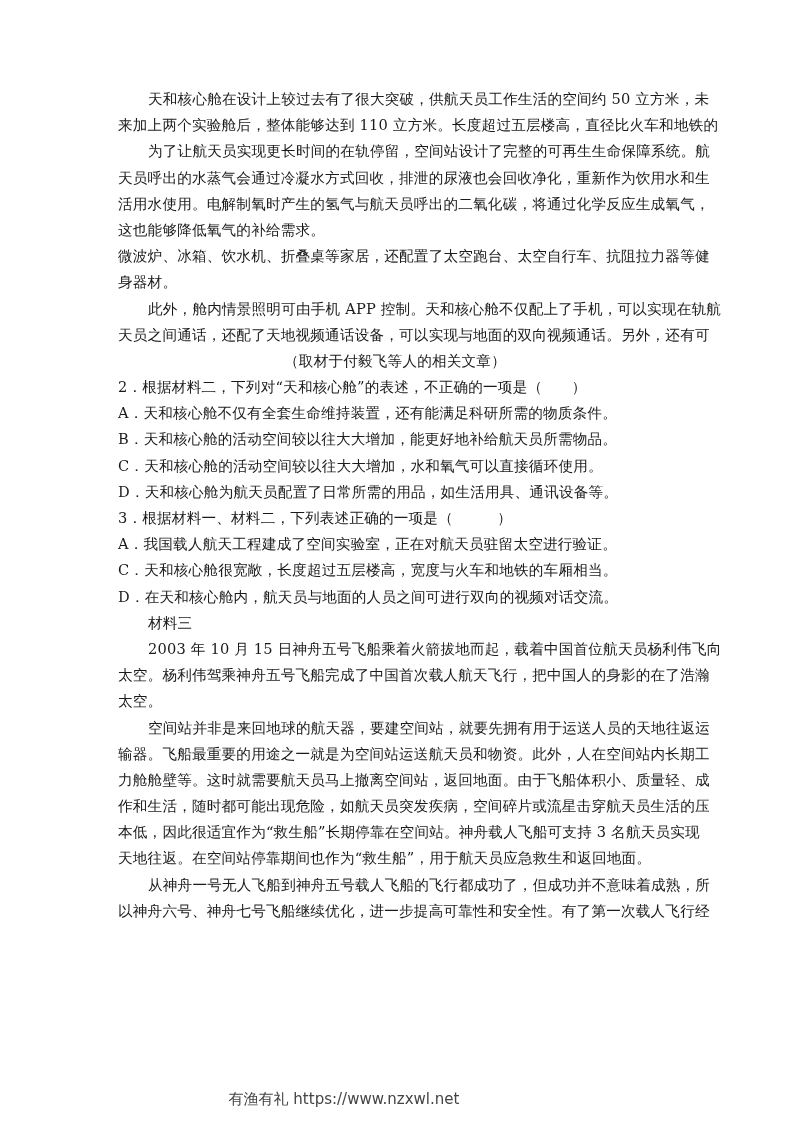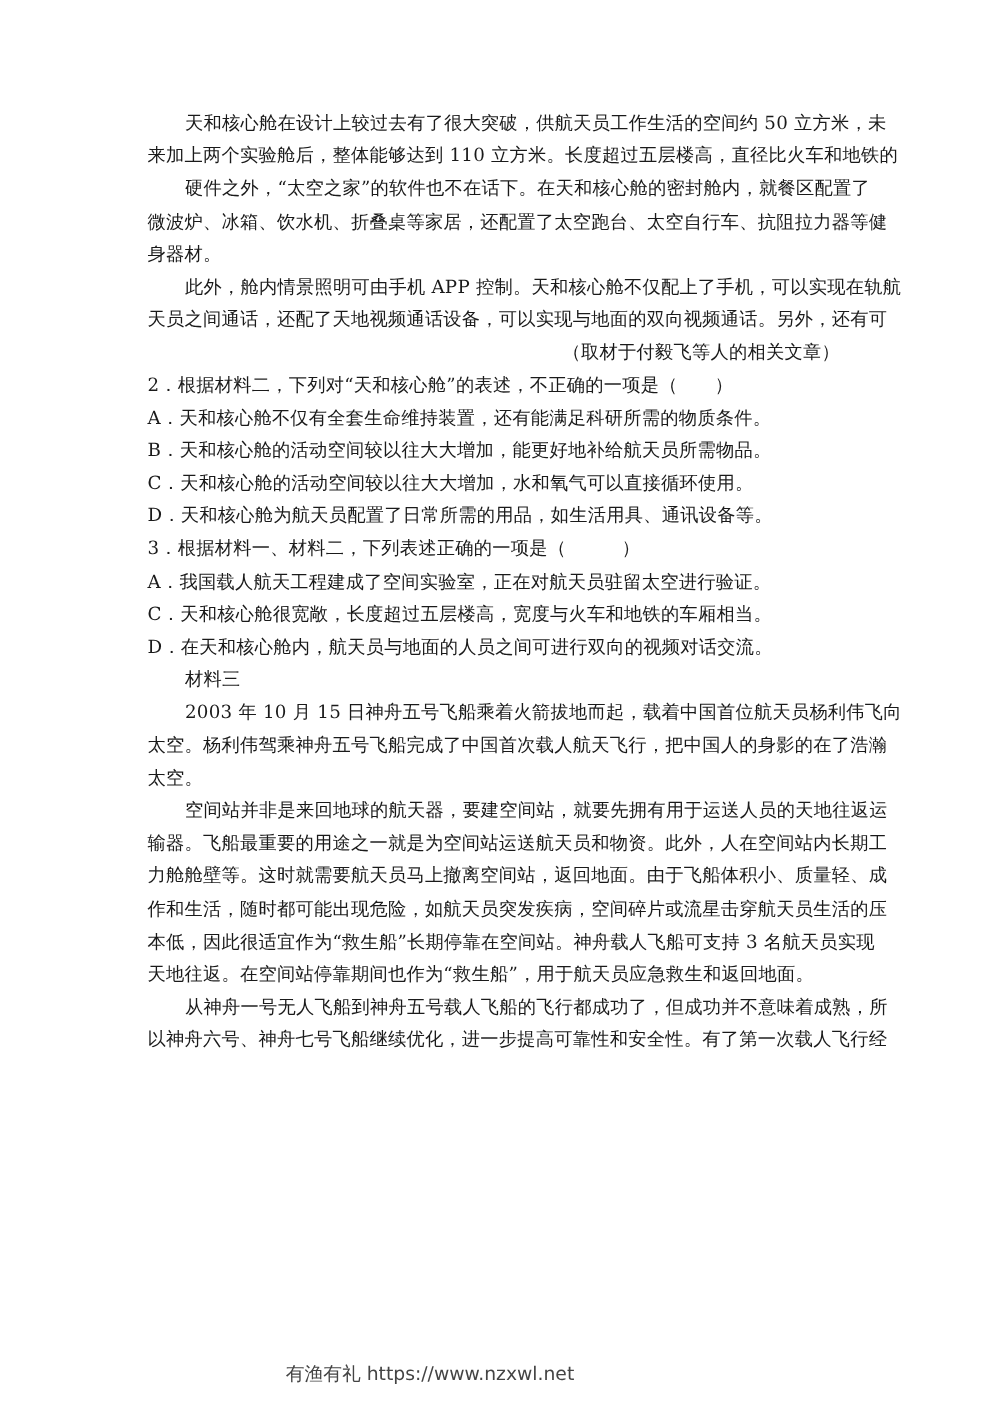--- a/index.html
+++ b/index.html
@@ -22,21 +22,21 @@
     width: 560px;
   }
   .line {
     height: 26.2px;
     line-height: 26.2px;
     font-size: 14.6px;
     white-space: nowrap;
     letter-spacing: 0.2px;
   }
   .indent { padding-left: 30px; }
-  .right { text-align: right; padding-right: 6px; }
+  .right { text-align: center; padding-right: 6px; }
   .footer {
     position: absolute;
     left: 0;
     top: 1090px;
     width: 688px;
     text-align: center;
     font-family: "DejaVu Sans", "Liberation Sans", sans-serif;
     font-size: 15px;
     color: #444444;
   }
@@ -44,23 +44,28 @@
 </head>
 <body>
 
 <div class="page">
 
   <div>
     <div class="line indent">天和核心舱在设计上较过去有了很大突破，供航天员工作生活的空间约 50 立方米，未</div>
     <div class="line">来加上两个实验舱后，整体能够达到 110 立方米。长度超过五层楼高，直径比火车和地铁的</div>
   </div>
 
+  <div>
+    <div class="line indent">为了让航天员实现更长时间的在轨停留，空间站设计了完整的可再生生命保障系统。航</div>
+    <div class="line">天员呼出的水蒸气会通过冷凝水方式回收，排泄的尿液也会回收净化，重新作为饮用水和生</div>
+    <div class="line">活用水使用。电解制氧时产生的氢气与航天员呼出的二氧化碳，将通过化学反应生成氧气，</div>
+    <div class="line">这也能够降低氧气的补给需求。</div>
+  </div>
 
   <div>
-    <div class="line indent">硬件之外，“太空之家”的软件也不在话下。在天和核心舱的密封舱内，就餐区配置了</div>
     <div class="line">微波炉、冰箱、饮水机、折叠桌等家居，还配置了太空跑台、太空自行车、抗阻拉力器等健</div>
     <div class="line">身器材。</div>
   </div>
 
   <div>
     <div class="line indent">此外，舱内情景照明可由手机 APP 控制。天和核心舱不仅配上了手机，可以实现在轨航</div>
     <div class="line">天员之间通话，还配了天地视频通话设备，可以实现与地面的双向视频通话。另外，还有可</div>
   </div>
 
   <div class="line right">（取材于付毅飞等人的相关文章）</div>

